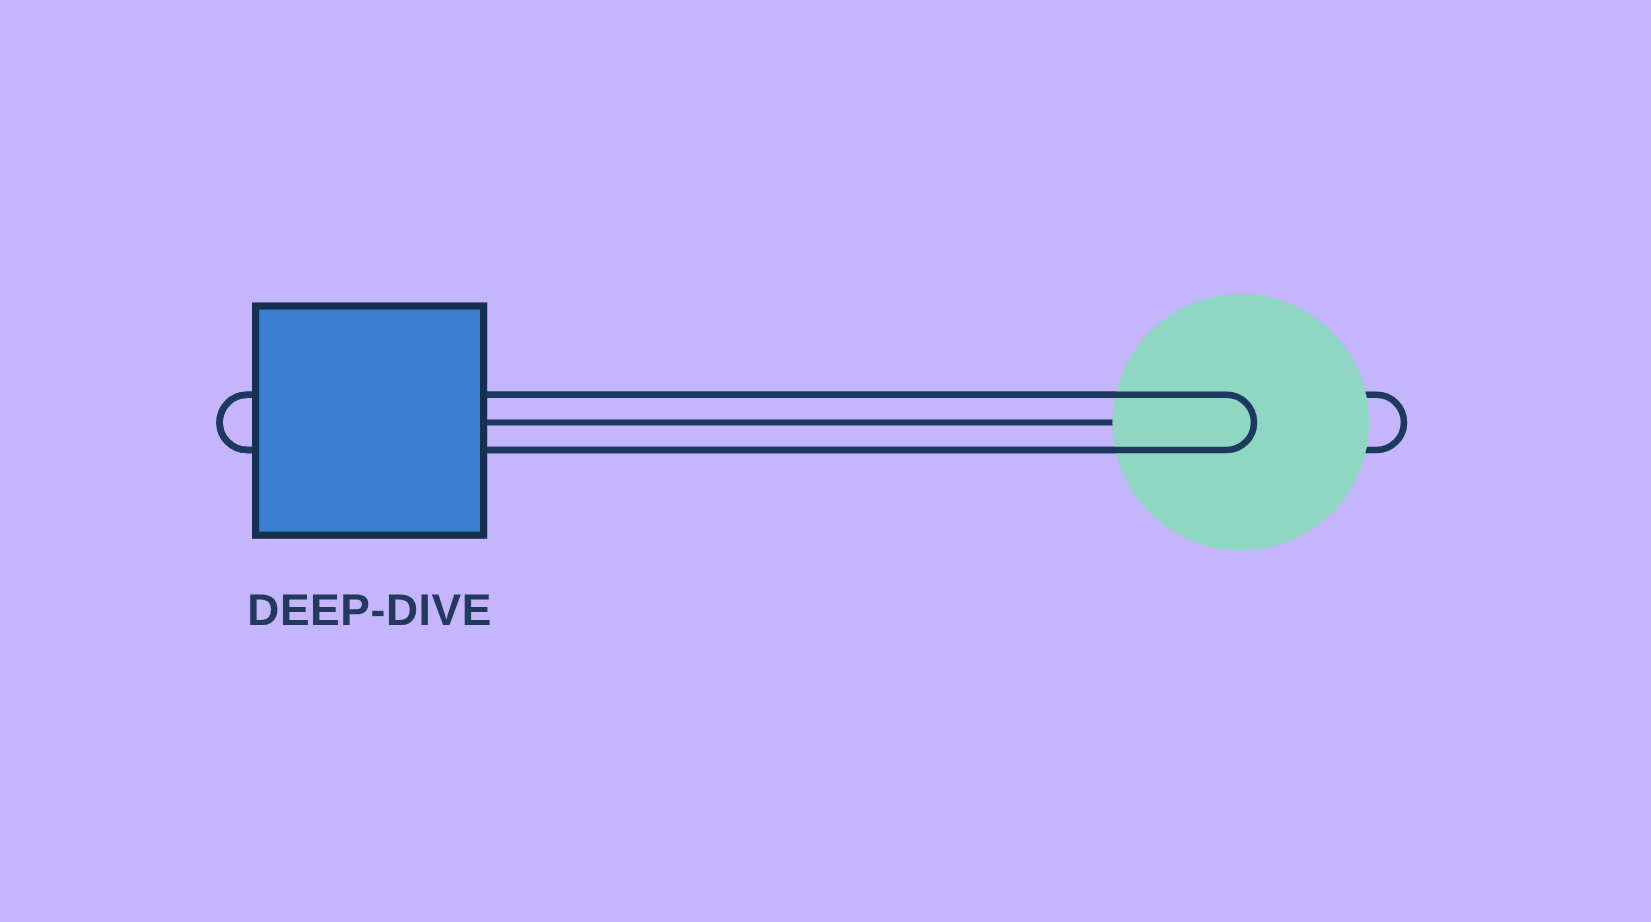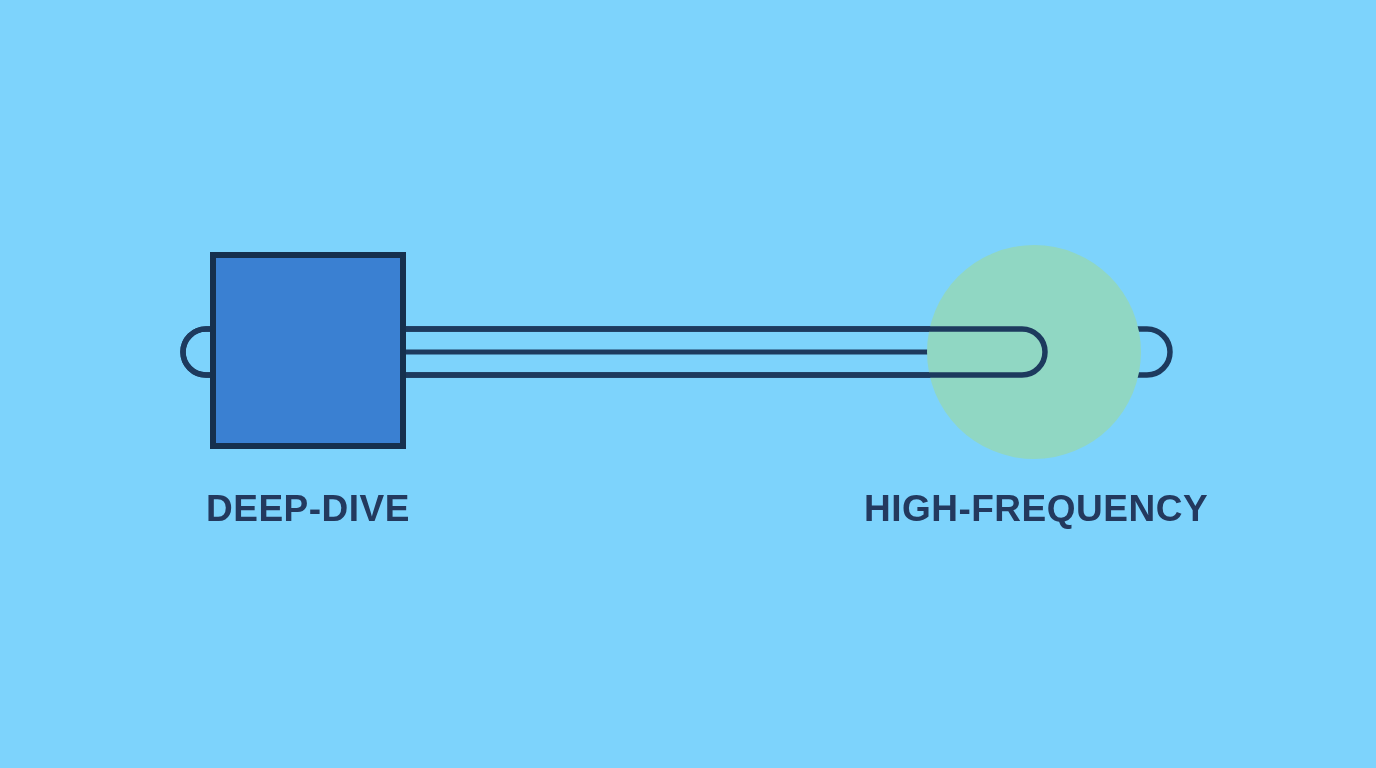--- a/index.html
+++ b/index.html
@@ -4,21 +4,21 @@
 <style>
   html, body {
     margin: 0;
     padding: 0;
     font-family: "Liberation Sans", sans-serif;
   }
   #stage {
     position: relative;
     width: 1376px;
     height: 768px;
-    background: #7dd3fc;
+    background: #c4b5fd;
     overflow: hidden;
   }
   #diagram-svg {
     position: absolute;
     left: 0;
     top: 0;
   }
   .node-label {
     position: absolute;
     top: 485px;
@@ -51,16 +51,15 @@
     <rect x="183" y="329" width="862" height="46" rx="23" ry="23" fill="none" stroke-width="5.5" stroke="#1d3a5e"></rect>
 
     <rect x="213" y="255" width="190" height="191" stroke-width="6" fill="#3a80d2" stroke="#16304e"></rect>
   </svg>
 
   <div class="node-label" id="left-label">
     <span>DEEP-DIVE</span>
   </div>
 
   <div class="node-label" id="right-label">
-    <span>HIGH-FREQUENCY</span>
   </div>
 
 </div>
 
 </body></html>

